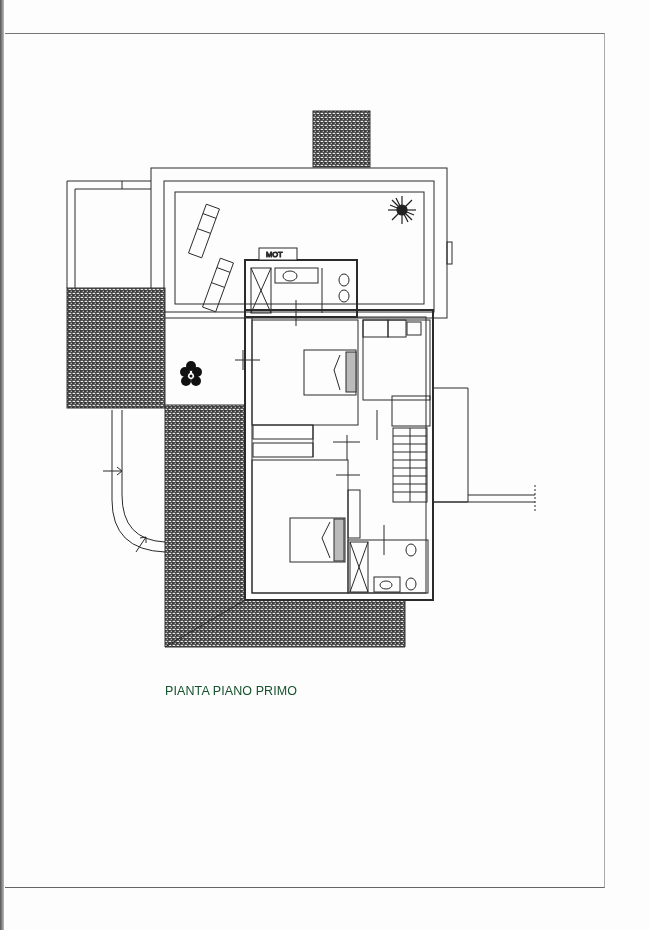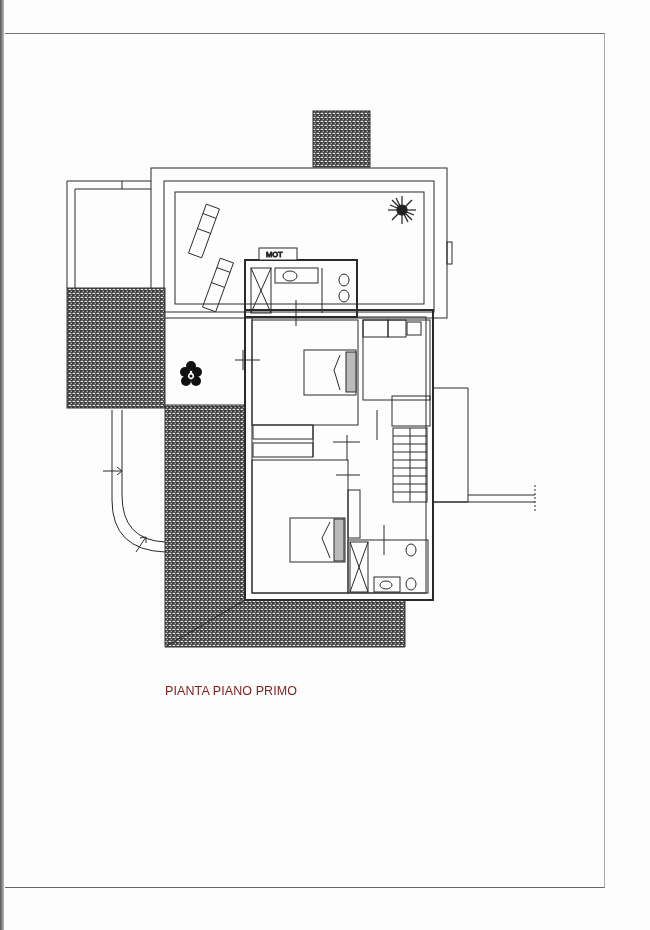--- a/index.html
+++ b/index.html
@@ -12,21 +12,21 @@
       position: absolute; left: 0; top: 0; width: 4px; height: 930px;
       background: linear-gradient(to right, #555, #bbb);
     }
     .sheet-frame {
       position: absolute; left: 5px; top: 33px; width: 599px; height: 853px;
       border-top: 1px solid #777; border-right: 1px solid #aaa; border-bottom: 1px solid #666;
     }
     svg.plan { position: absolute; left: 0; top: 0; }
     .caption {
       position: absolute; left: 165px; top: 684px;
-      font-size: 12.5px; color: #7f1d1d; letter-spacing: 0.1px;
+      font-size: 12.5px; color: #14532d; letter-spacing: 0.1px;
     }
     .mot-label { font-family: "Liberation Sans", sans-serif; font-size: 7.5px; fill: #333; }
   </style>
 </head>
 <body>
 
 <div class="page-edge-left"></div>
 <div class="sheet-frame"></div>
 
 <svg class="plan" width="650" height="930" viewBox="0 0 650 930">

